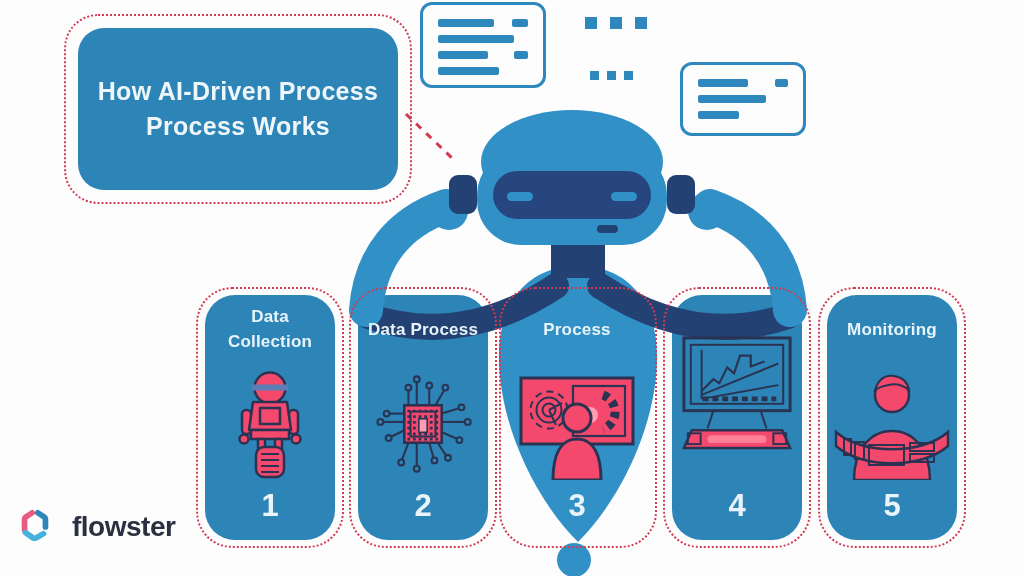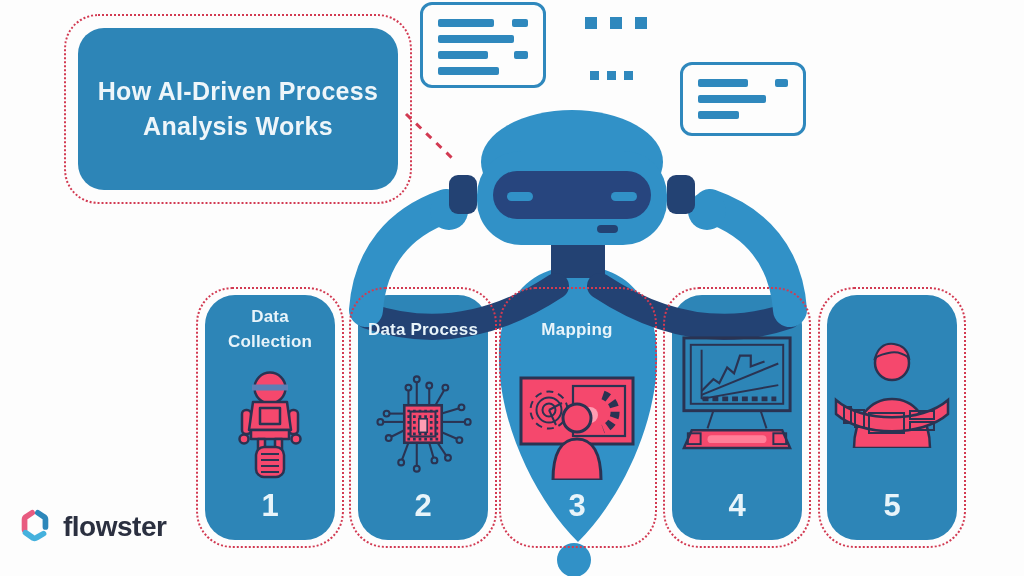--- a/index.html
+++ b/index.html
@@ -39,21 +39,21 @@
   .card-content { position:absolute; top:295px; width:130px; height:245px; z-index:4;
     display:flex; flex-direction:column; align-items:center; }
   .card-label { height:64px; display:flex; align-items:center; justify-content:center;
     text-align:center; color:#e8f4fa; font-size:17px; font-weight:700; line-height:1.45;
     padding:6px 6px 0 6px; letter-spacing:.2px; }
   .card-icon { flex:1; display:flex; align-items:center; justify-content:center; width:100%; }
   .card-number { color:#e8f4fa; font-size:31px; font-weight:700; padding-bottom:16px; }
 
   
   #logo { position:absolute; left:16px; top:508px; display:flex; align-items:center;
-    gap:9px; z-index:5; }
+    gap:18px; z-index:5; }
   #logo .logo-text { font-size:28px; font-weight:700; color:#2b3040; letter-spacing:-0.5px; }
 
   .icon-svg { display:block; }
 </style>
 </head>
 <body>
 
 <div id="canvas">
 
   <svg id="robot-svg" viewBox="0 0 1024 576" xmlns="http://www.w3.org/2000/svg">
@@ -83,21 +83,21 @@
     <rect x="611" y="192" width="26" height="9" rx="4.5" fill="#3191c7"></rect>
 
     <rect x="597" y="225" width="21" height="8" rx="4" fill="#234273"></rect>
 
     <circle cx="574" cy="560" r="17" fill="#3191c7"></circle>
   </svg>
 
   <div class="title-dotted"></div>
   <div class="title-box">
     <div class="tline">How AI-Driven Process</div>
-    <div class="tline">Analysis Works</div>
+    <div class="tline">Process Works</div>
   </div>
 
   <div id="chat1" class="chat-card">
     <div class="brow">
         <div class="bar" style="width:62%"></div>
         <div class="bar" style="width:18%"></div>
       </div>
     <div class="brow">
         <div class="bar" style="width:84%"></div>
       </div>
@@ -216,21 +216,21 @@
             <line x1="35" y1="64.5" x2="65" y2="64.5"></line>
         </g>
         <rect x="38" y="38" width="24" height="24" fill="none" stroke="#2a3352" stroke-width="2"></rect>
         <rect x="46" y="45" width="8" height="13" fill="#ff9db3" stroke="#2a3352" stroke-width="1.5"></rect>
       </svg>
     </div>
     <div class="card-number">2</div>
   </div>
 
   <div class="card-content" style="left:512px">
-    <div class="card-label">Mapping</div>
+    <div class="card-label">Process</div>
     <div class="card-icon">
       <svg class="icon-svg" width="120" height="112" viewBox="0 0 120 112">
         <rect x="4" y="10" width="112" height="66" fill="#f5486d" stroke="#2a3352" stroke-width="3"></rect>
         <rect x="56" y="18" width="52" height="50" fill="none" stroke="#2a3352" stroke-width="2.2"></rect>
         <g stroke="#2a3352" stroke-width="2" fill="none">
           <circle cx="32" cy="42" r="6.5"></circle>
           <circle cx="32" cy="42" r="12.5"></circle>
           <circle cx="32" cy="42" r="18.5" stroke-dasharray="7 5"></circle>
           <line x1="32" y1="42" x2="45" y2="35"></line>
           <line x1="32" y1="42" x2="39" y2="57"></line>
@@ -259,20 +259,21 @@
         <path d="M14 98 L106 98 L114 116 L6 116 Z" fill="#f5486d" stroke="#2a3352" stroke-width="2.5"></path>
         <rect x="10" y="101" width="13" height="11" fill="none" stroke="#2a3352" stroke-width="2"></rect>
         <rect x="97" y="101" width="13" height="11" fill="none" stroke="#2a3352" stroke-width="2"></rect>
         <rect x="30" y="103" width="60" height="8" rx="4" fill="#ff7e98"></rect>
       </svg>
     </div>
     <div class="card-number">4</div>
   </div>
 
   <div class="card-content" style="left:827px">
+    <div class="card-label">Monitoring</div>
     <div class="card-icon">
       <svg class="icon-svg" width="120" height="112" viewBox="0 0 120 112">
         <path d="M22 112 C22 82 38 63 60 63 C82 63 98 82 98 112 Z" fill="#f5486d" stroke="#2a3352" stroke-width="2.5"></path>
         <circle cx="60" cy="27" r="17" fill="#f5486d" stroke="#2a3352" stroke-width="2.5"></circle>
         <path d="M43 22 Q48 6 62 8 Q75 10 77 22 Q68 15 59 16.5 Q49 18 43 22 Z" fill="#f5486d" stroke="#2a3352" stroke-width="2"></path>
         <path d="M4 64 C30 87 90 87 116 64 L116 78 C90 101 30 101 4 78 Z" fill="#f5486d" stroke="#2a3352" stroke-width="2.5"></path>
         <g fill="none" stroke="#2a3352" stroke-width="2">
           <rect x="12" y="71" width="7" height="16"></rect>
           <rect x="23" y="74" width="9" height="17"></rect>
           <rect x="37" y="77" width="35" height="20"></rect>

